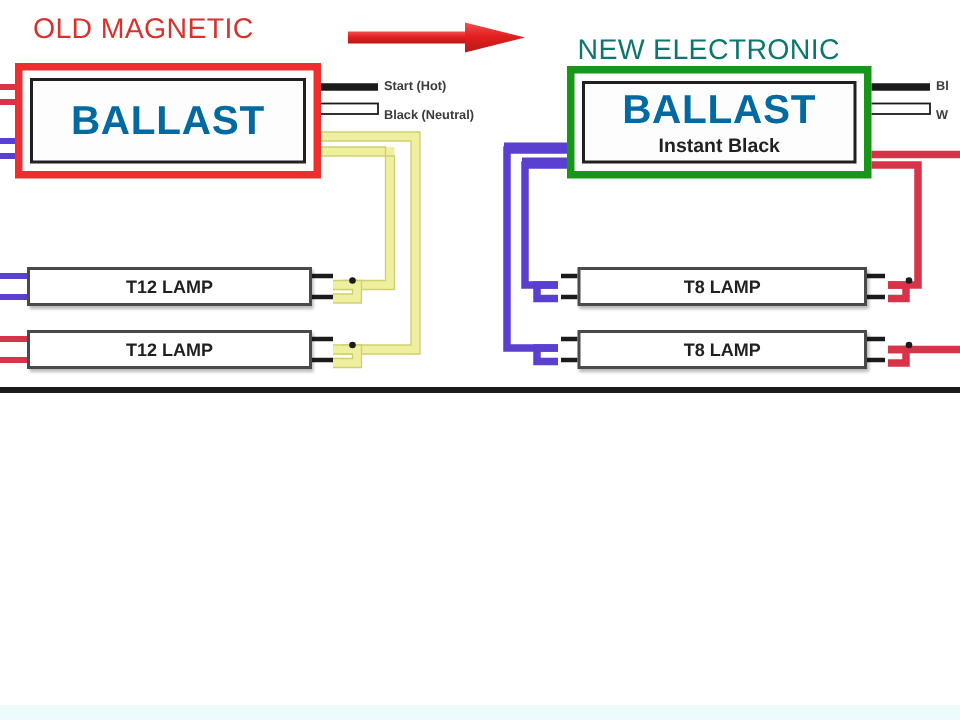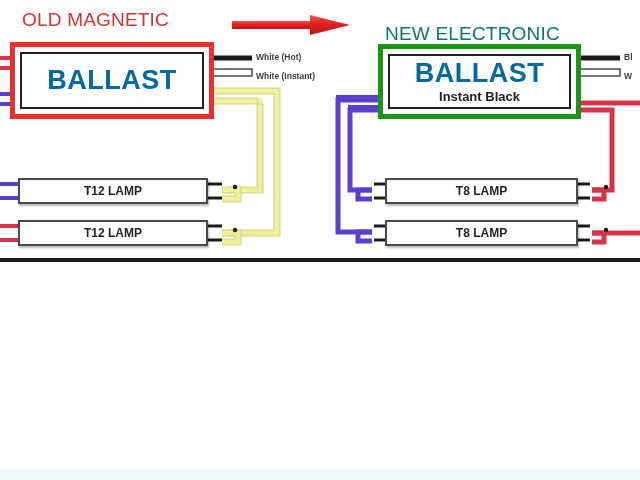--- a/index.html
+++ b/index.html
@@ -307,22 +307,22 @@
       <span class="lamp-label">T12  LAMP</span>
     </div>
 
     <div class="lamp" id="lamp-new-1">
       <span class="lamp-label">T8  LAMP</span>
     </div>
     <div class="lamp" id="lamp-new-2">
       <span class="lamp-label">T8  LAMP</span>
     </div>
 
-    <div class="wire-note" id="note-old-black">White  (Hot)</div>
-    <div class="wire-note" id="note-old-white">White (Instant)</div>
+    <div class="wire-note" id="note-old-black">Start  (Hot)</div>
+    <div class="wire-note" id="note-old-white">Black (Neutral)</div>
     <div class="wire-note" id="note-new-black">Bl</div>
     <div class="wire-note" id="note-new-white">W</div>
   </div>
 
   <div id="divider"></div>
   <div id="lower-panel"></div>
   <div id="bottom-band"></div>
 </div>
 
 </body></html>

